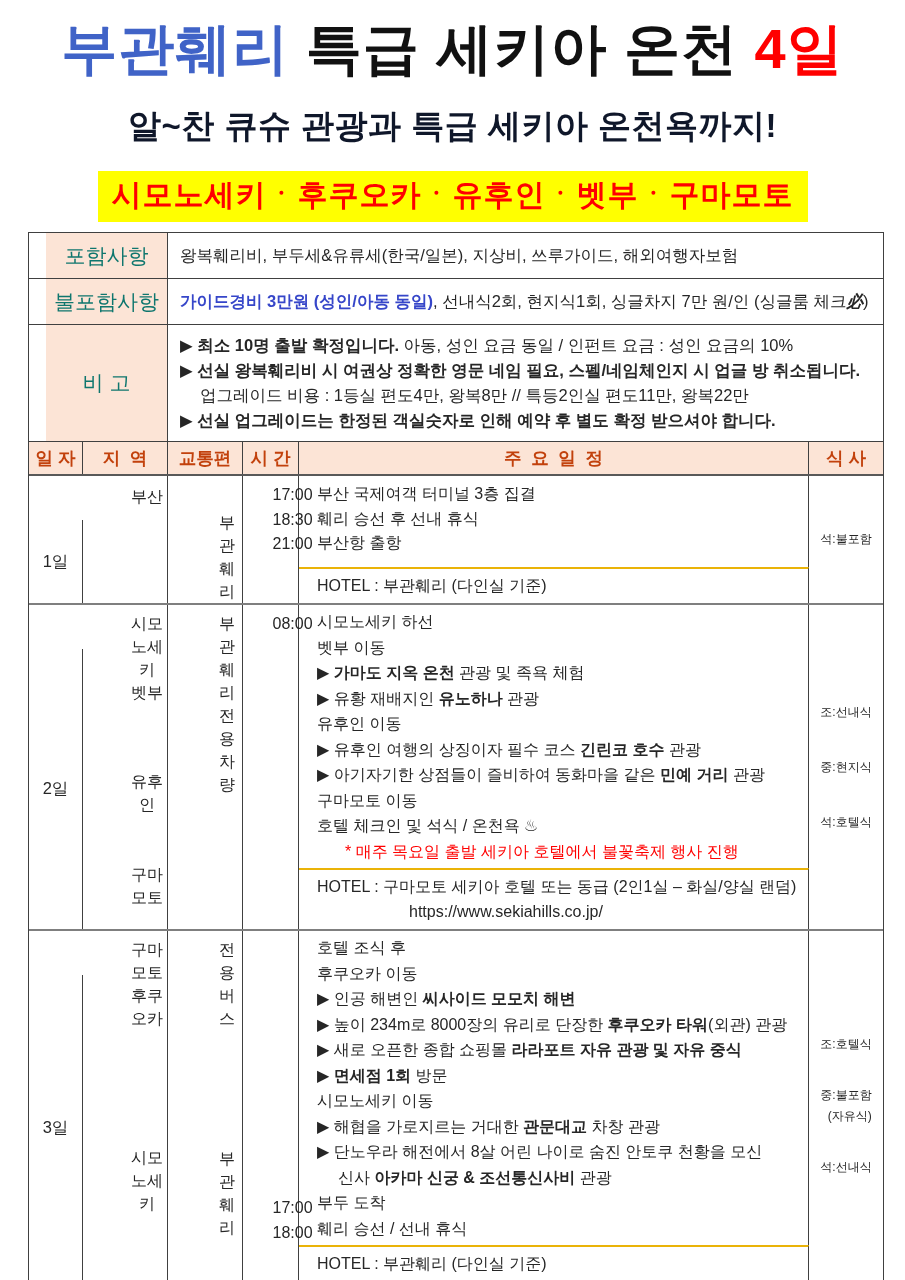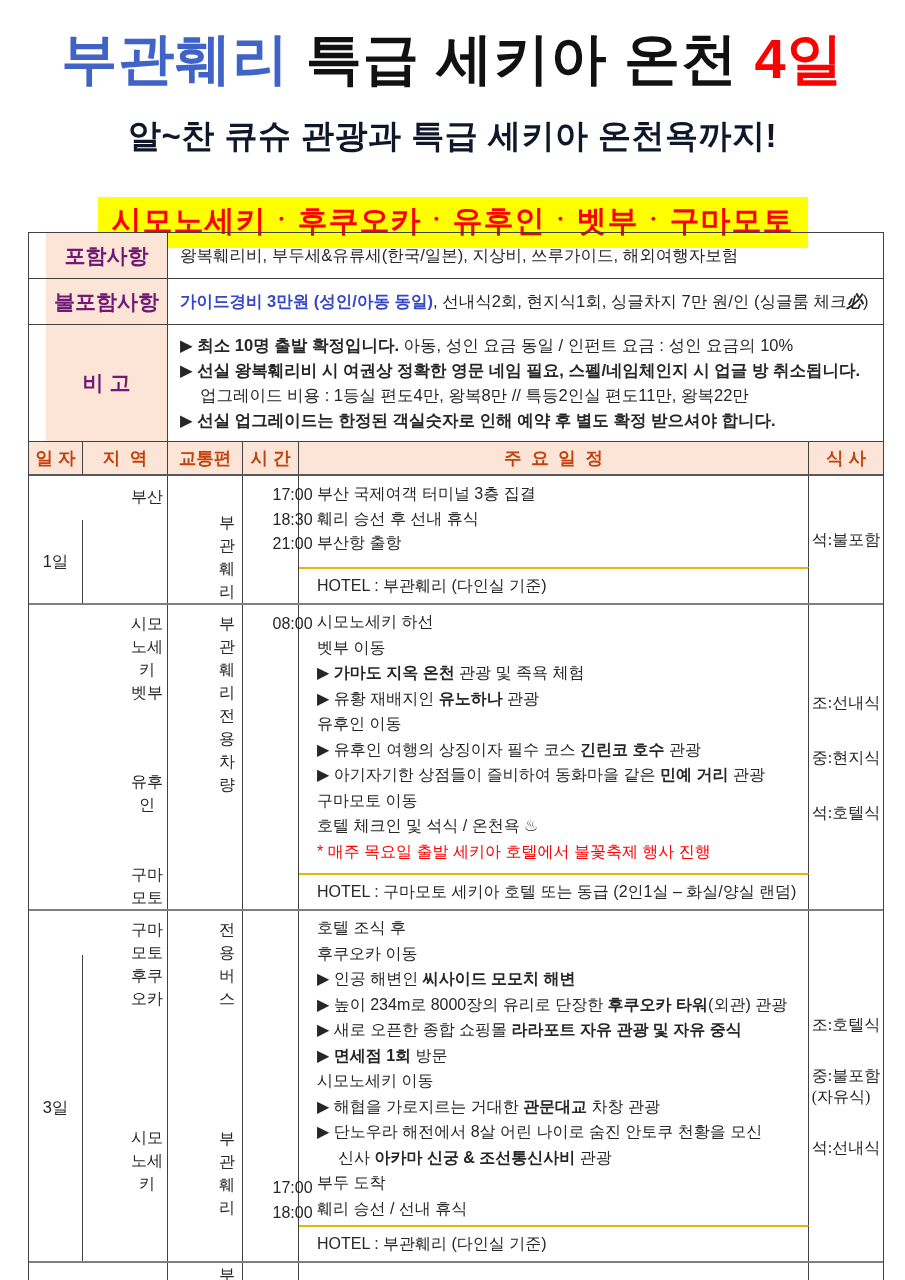--- a/index.html
+++ b/index.html
@@ -7,68 +7,68 @@
     font-family:"Liberation Sans","DejaVu Sans",sans-serif;
     color:#262626;
     -webkit-font-smoothing:antialiased;
   }
   .page{
     position:relative;
     width:905px;height:1280px;
     margin:0 auto;background:#fff;overflow:hidden;
   }
   
-  .title-block{ text-align:center; padding-top:28px; }
+  .title-block{ text-align:center; padding-top:18px; }
   .main-title{
     margin:0; font-size:56px; font-weight:bold; letter-spacing:1px;
     line-height:1.1; white-space:nowrap;
   }
   .t-blue{ color:var(--accent-blue,#4063c7); }
   .t-black{ color:#111; }
   .t-red{ color:var(--accent-red,#ff0000); }
   .subtitle{
     margin:24px 0 0 0; font-size:33px; font-weight:bold; color:#0f172a; letter-spacing:0.5px;
   }
   .route-strip{
-    display:inline-block; margin-top:38px;
+    display:inline-block; margin-top:22px;
     background:var(--highlight-yellow,#ffff00);
     color:var(--accent-red,#ff0000);
     font-size:30px; font-weight:bold; letter-spacing:1px;
     padding:4px 14px 6px 14px;
   }
   
   .doc-table{
     position:absolute; left:28px; top:232px; width:856px;
     border:1.5px solid #404040; border-bottom:2.5px solid #7f7f7f;
     box-sizing:border-box;
   }
   
   .info-row{
     display:grid; grid-template-columns:139px 1fr;
     border-bottom:1.5px solid #404040;
   }
   .info-label{
     background:var(--cell-peach,#fce4d6);
     border-right:1.5px solid #404040;
     display:flex; align-items:center; justify-content:center;
-    font-size:21px; font-weight:bold; color:#701a75;
+    font-size:21px; font-weight:normal; color:#0f766e;
     white-space:pre;
     margin-left:17px;
   }
   .info-content{
     display:flex; align-items:center;
     padding:10px 12px; font-size:16.5px; line-height:25px;
   }
   .notes-content{ display:block; padding:8px 12px; }
   .note-line{ white-space:pre-wrap; }
   .note-line.indent{ padding-left:20px; }
   .b{ font-weight:bold; }
   .i{ font-style:italic; }
   .blue{ color:var(--body-blue,#3646c9); font-weight:bold; }
-  .red{ color:var(--accent-red,#ff0000); }
+  .red{ color:var(--accent-red,#ff0000);margin-left:28px; }
   
   .sched-header{
     display:grid; grid-template-columns:54px 85px 75px 56px 1fr 74px;
     background:var(--cell-peach,#fce4d6);
     border-bottom:2px solid #595959;
   }
   .sh-cell{
     display:flex; align-items:center; justify-content:center;
     font-size:17.5px; font-weight:bold; color:#c2410c;
     padding:4px 0; white-space:pre;
@@ -106,21 +106,21 @@
   .c-hotel{
     grid-column:5; grid-row:2;
     border-top:2px solid #eab308;
     padding:4px 8px 5px 18px;
     font-size:16px; line-height:25px;
   }
   .hotel-line.url{ padding-left:92px; }
   .c-meal{
     grid-column:6; grid-row:1/3;
     display:flex; flex-direction:column; align-items:center; justify-content:center;
-    font-size:16px; line-height:21px; text-align:left;font-family:Liberation Serif, serif;
+    font-size:12px; line-height:21px; text-align:right;
   }
   .group{ }
   
   .day-1 .c-region{ padding-top:9px; }
   .day-1 .c-trans .group:first-child{ margin-top:28px; }
   .day-1 .c-sched{ line-height:24.5px; padding-top:6px; }
   .day-2 .c-region .group:nth-child(2){ margin-top:66px; }
   .day-2 .c-region .group:nth-child(3){ margin-top:47px; }
   .day-2 .c-meal{ gap:34px; }
   .day-3 .c-region .group:nth-child(2){ margin-top:116px; }
@@ -207,20 +207,21 @@
           <div class="cell c-hotel">
             <div class="hotel-line">HOTEL : 부관훼리 (다인실 기준)</div>
           </div>
           <div class="c-meal">
             <div class="meal-group">
               <div>석:불포함</div>
             </div>
           </div>
         </div>
         <div class="day-row day-2">
+          <div class="cell c-day">2일</div>
           <div class="cell c-region">
             <div class="group">
               <div>시모노세키</div>
               <div>벳부</div>
             </div>
             <div class="group">
               <div>유후인</div>
             </div>
             <div class="group">
               <div>구마모토</div>
@@ -244,20 +245,21 @@
             <div class="sched-line"><span>▶ 유황 재배지인 </span><span class="b ">유노하나</span><span> 관광</span></div>
             <div class="sched-line"><span>유후인 이동</span></div>
             <div class="sched-line"><span>▶ 유후인 여행의 상징이자 필수 코스 </span><span class="b ">긴린코 호수</span><span> 관광</span></div>
             <div class="sched-line"><span>▶ 아기자기한 상점들이 즐비하여 동화마을 같은 </span><span class="b ">민예 거리</span><span> 관광</span></div>
             <div class="sched-line"><span>구마모토 이동</span></div>
             <div class="sched-line"><span>호텔 체크인 및 석식 / 온천욕 ♨</span></div>
             <div class="sched-line"><span class="red">* 매주 목요일 출발 세키아 호텔에서 불꽃축제 행사 진행</span></div>
           </div>
           <div class="cell c-hotel">
             <div class="hotel-line">HOTEL : 구마모토 세키아 호텔 또는 동급 (2인1실 – 화실/양실 랜덤)</div>
+            <div class="hotel-line url">https://www.sekiahills.co.jp/</div>
           </div>
           <div class="c-meal">
             <div class="meal-group">
               <div>조:선내식</div>
             </div>
             <div class="meal-group">
               <div>중:현지식</div>
             </div>
             <div class="meal-group">
               <div>석:호텔식</div>

